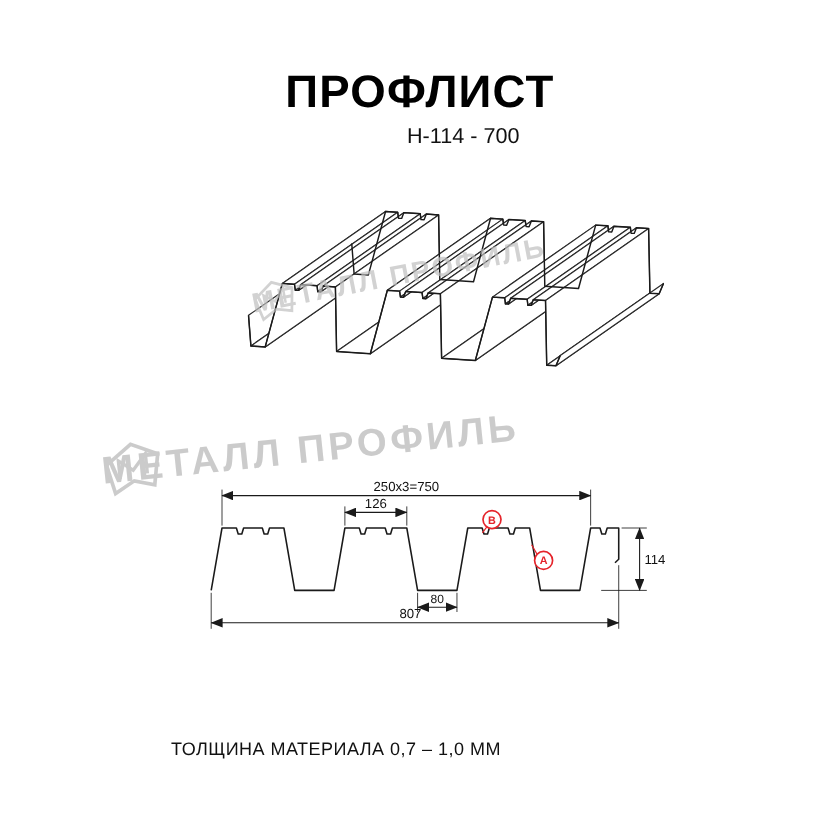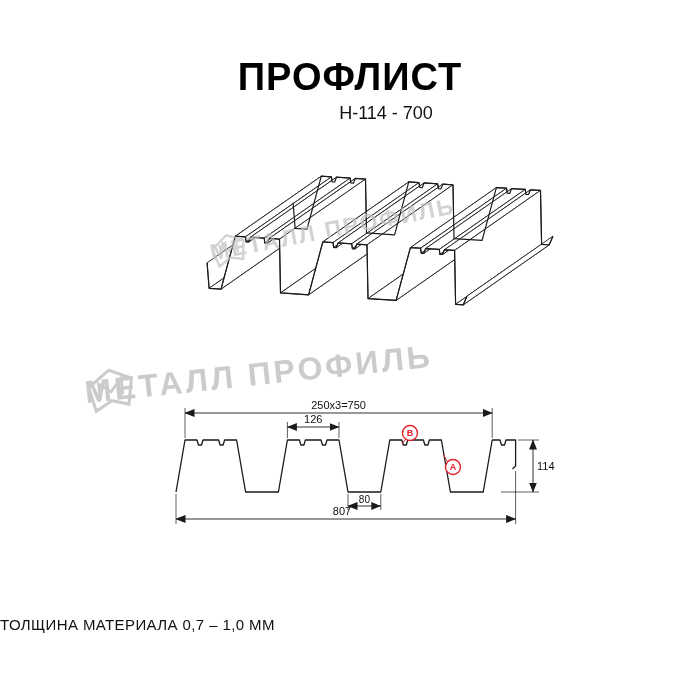--- a/index.html
+++ b/index.html
@@ -2,21 +2,21 @@
 <html><head>
 <meta charset="utf-8">
 <style>
   html,body{margin:0;padding:0;background:#fff;}
   #canvas{position:relative;width:700px;height:700px;background:#fff;overflow:hidden;
           font-family:"Liberation Sans",sans-serif;color:#111;}
   .title{position:absolute;left:0;top:56px;width:700px;text-align:center;
          font-size:38px;font-weight:800;letter-spacing:1px;color:#000;}
   .subtitle{position:absolute;left:0;top:103px;width:700px;text-align:center;
             font-size:18px;font-weight:500;color:#111;margin-left:36px;}
-  .footer{position:absolute;left:0;top:616px;width:560px;
+  .footer{position:absolute;left:0;top:616px;width:560px;text-align:center;
           font-size:15px;font-weight:500;letter-spacing:.4px;color:#111;}
   svg{position:absolute;overflow:visible;}
   .face{fill:#ffffff;stroke:#2b2b2b;stroke-width:1;stroke-linejoin:round;}
   .outline{fill:none;stroke:#1a1a1a;stroke-width:1.2;stroke-linejoin:round;}
   .profile{fill:none;stroke:#1a1a1a;stroke-width:1.3;stroke-linejoin:round;}
   .dim{stroke:#1a1a1a;stroke-width:0.9;fill:none;}
   .ext{stroke:#1a1a1a;stroke-width:0.7;fill:none;}
   .dimtext{font-family:"Liberation Sans",sans-serif;font-size:11px;fill:#111;}
   .small{font-size:10px;}
   .marker-circle{fill:#fff;stroke:#e5232a;stroke-width:1.4;}

